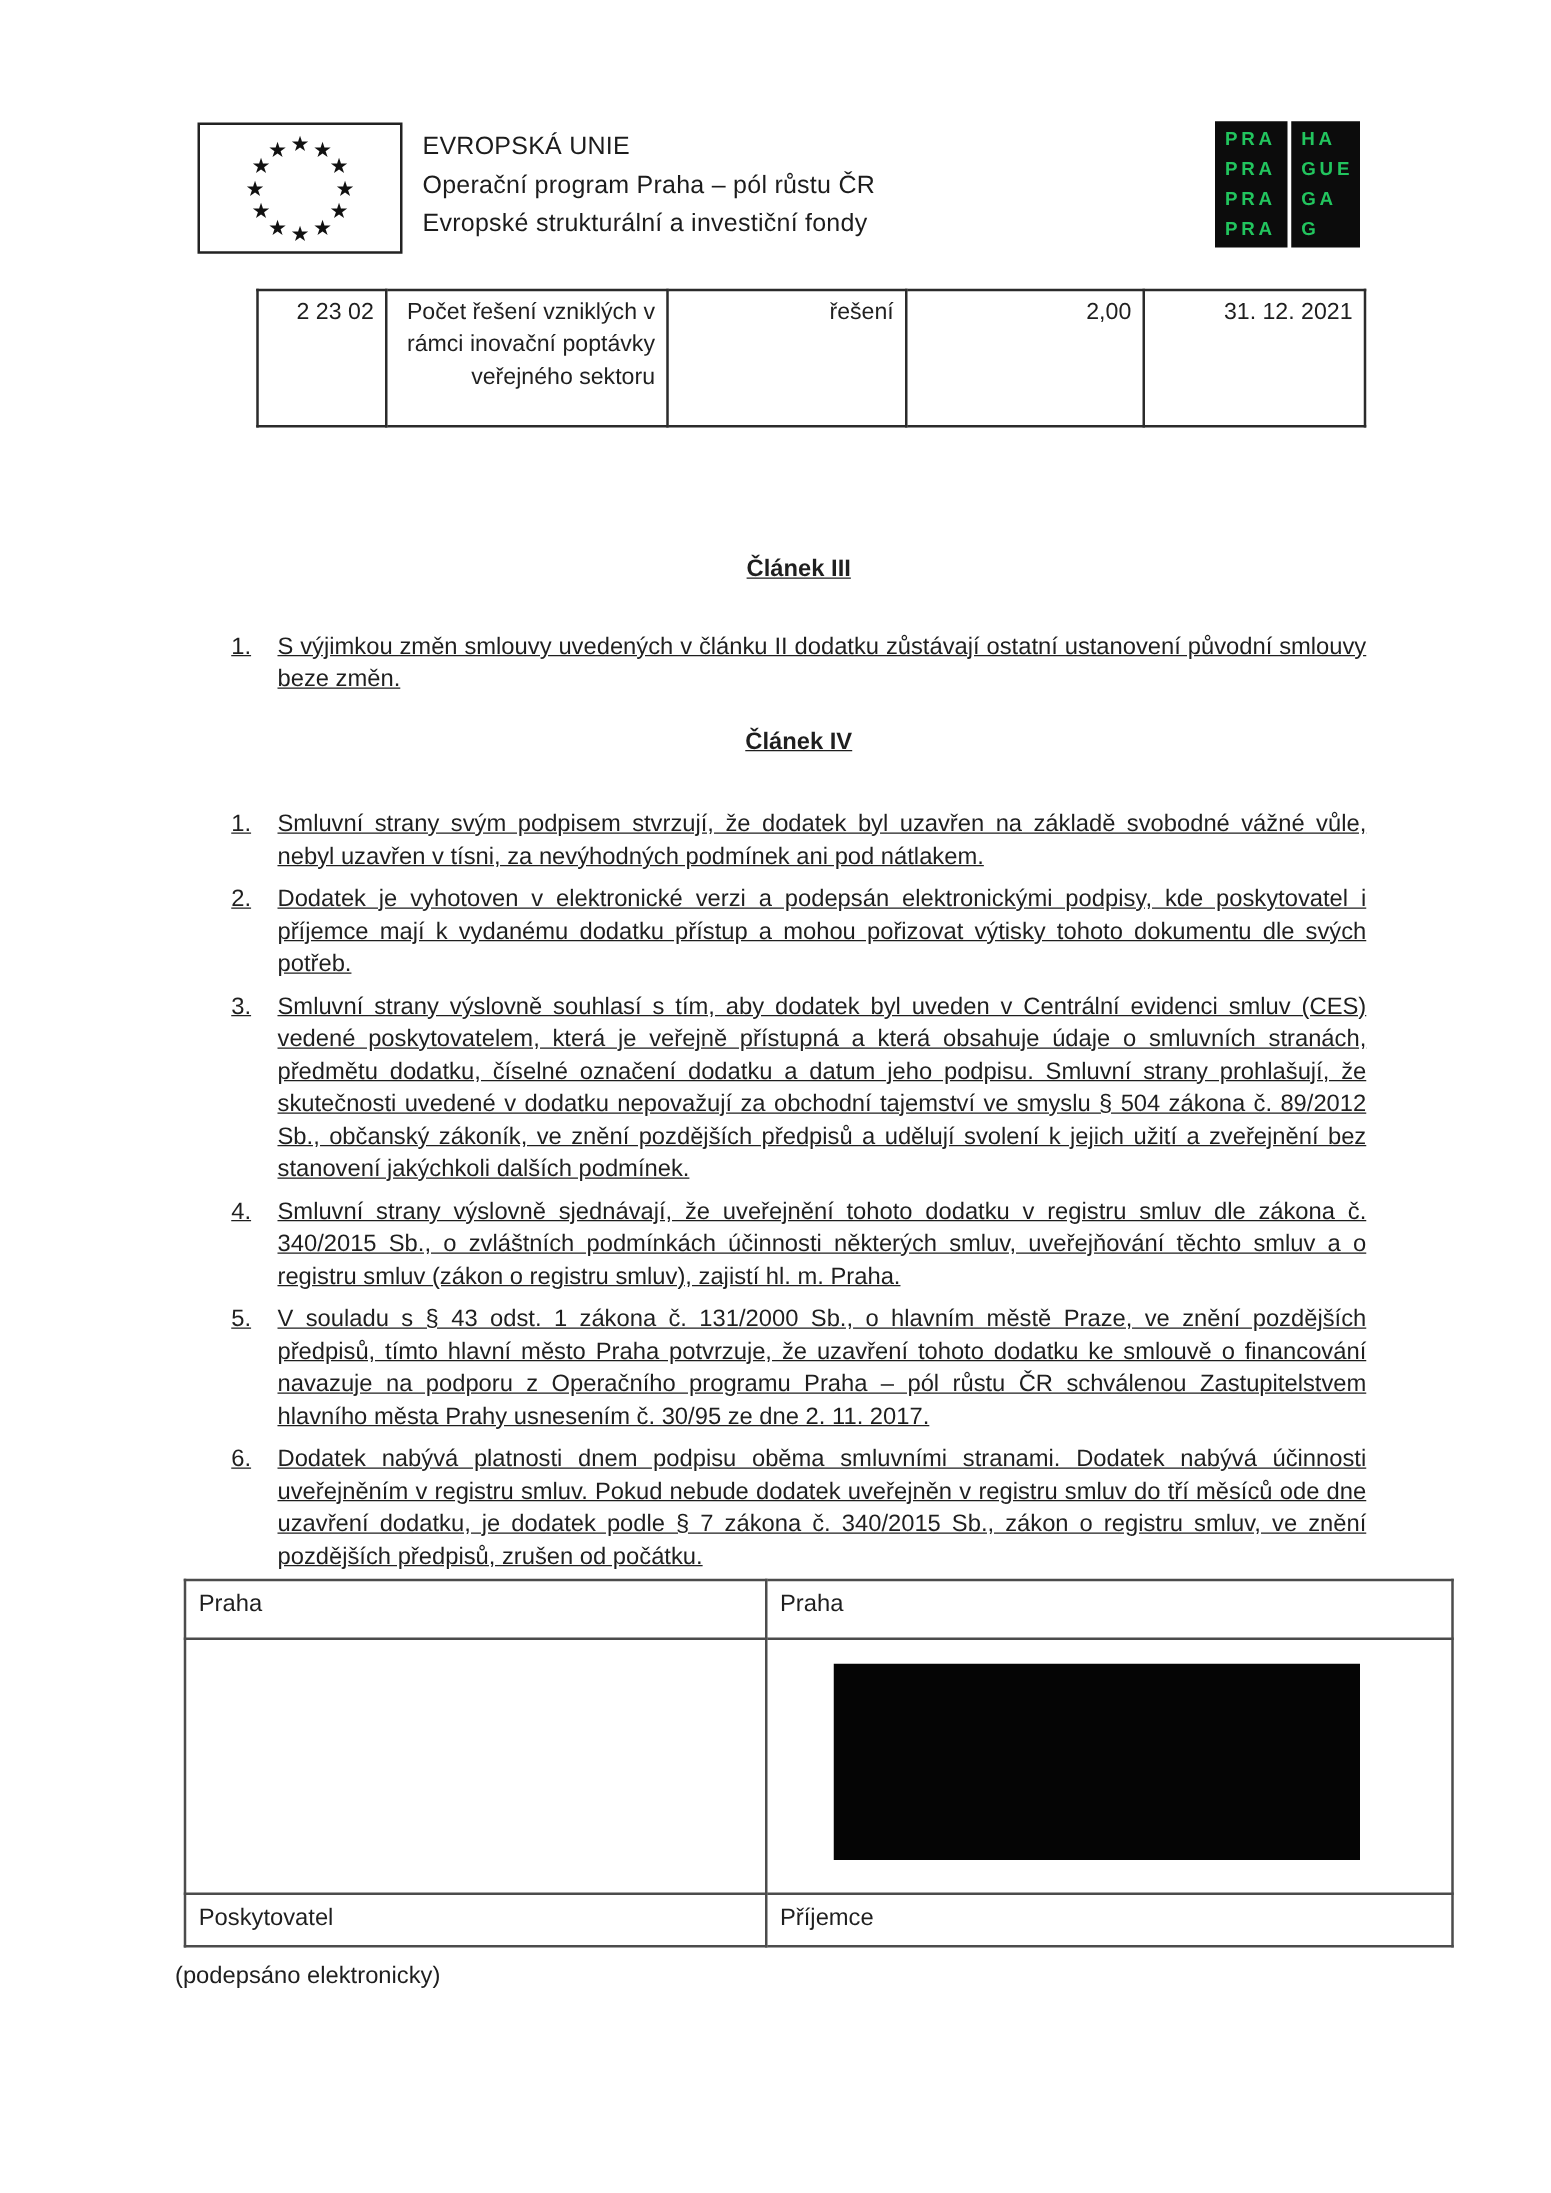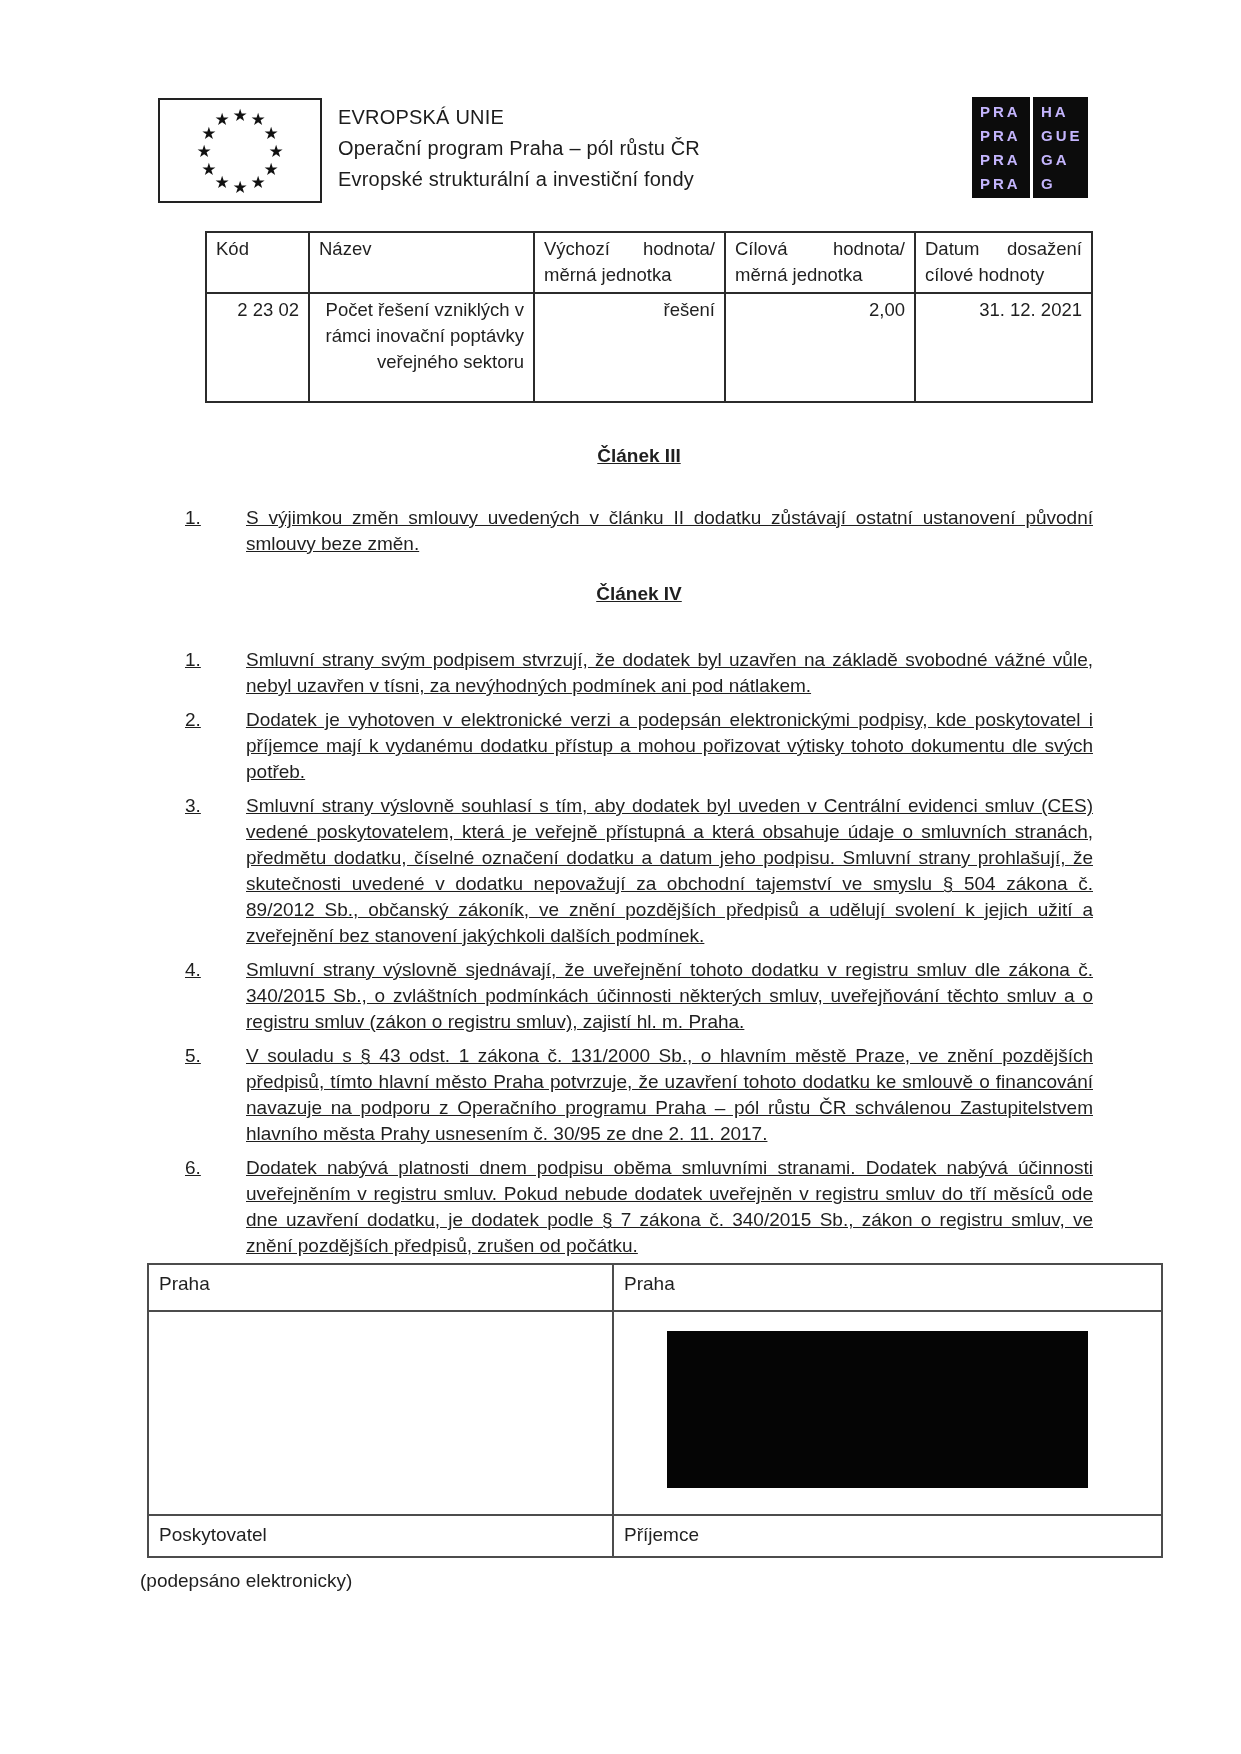--- a/index.html
+++ b/index.html
@@ -40,21 +40,21 @@
   .eu-text{
     position:absolute;left:180px;top:5px;
     font-size:20px;line-height:31px;color:#1c1c1c;letter-spacing:.2px;
   }
 
   .praha-logo{
     position:absolute;left:814px;top:0;width:116px;height:101px;
     display:flex;gap:3px;background:#fff;
   }
   .praha-col{
-    background:#0c0c0c;color:#c4b5fd;
+    background:#0c0c0c;color:#22c55e;
     display:flex;flex-direction:column;justify-content:center;
     box-sizing:border-box;padding-left:8px;
     font-size:15px;font-weight:600;letter-spacing:3px;line-height:24px;
   }
   .praha-col.left{width:58px;}
   .praha-col.right{width:55px;}
 
   
   .metrics{
     position:absolute;left:205px;top:231px;width:886px;
@@ -79,21 +79,21 @@
     position:absolute;left:185px;top:443px;width:908px;
     font-size:19px;line-height:26px;text-decoration:underline;
   }
   .article-title{
     text-align:center;font-weight:700;font-size:19px;
     margin:0 0 36px 0;
   }
   .article-title.second{margin-top:24px;margin-bottom:40px;}
   .item{display:flex;margin:0 0 8px 0;}
   .item .num{width:37px;flex-shrink:0;}
-  .item .txt{flex:1;text-align:justify;text-justify:inter-word;margin-left:24px;}
+  .item .txt{flex:1;text-align:justify;text-justify:inter-word;}
 
   
   .sig{
     position:absolute;left:147px;top:1263px;width:1014px;
     border-collapse:collapse;table-layout:fixed;
     font-size:19px;
   }
   .sig td{
     border:2px solid #4c4c4c;
     vertical-align:top;
@@ -158,27 +158,20 @@
 
   <table class="metrics">
     <colgroup>
       <col style="width:103px">
         <col style="width:225px">
         <col style="width:191px">
         <col style="width:190px">
         <col style="width:177px">
     </colgroup>
     <tbody>
-        <tr>
-      <th class="al">Kód</th>
-      <th>Název</th>
-      <th>Výchozí hodnota/ měrná jednotka</th>
-      <th>Cílová hodnota/ měrná jednotka</th>
-      <th>Datum dosažení cílové hodnoty</th>
-    </tr>
     <tr>
       <td class="al">2 23 02</td>
       <td class="aj">Počet řešení vzniklých v rámci inovační poptávky veřejného sektoru</td>
       <td class="ac">řešení</td>
       <td class="ac">2,00</td>
       <td class="al">31. 12. 2021</td>
     </tr>
   </tbody>
     </table>
 

